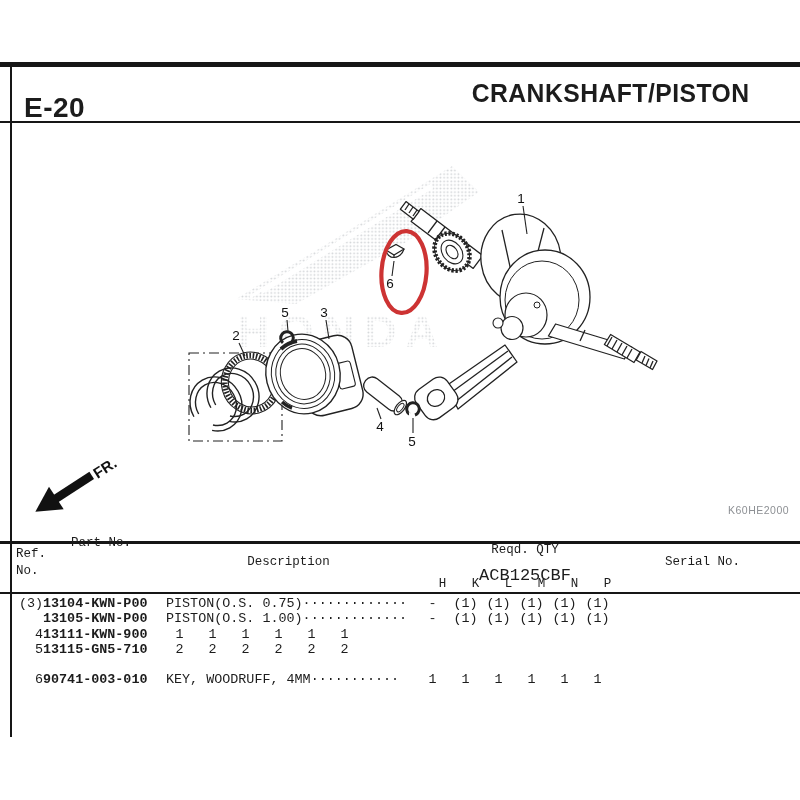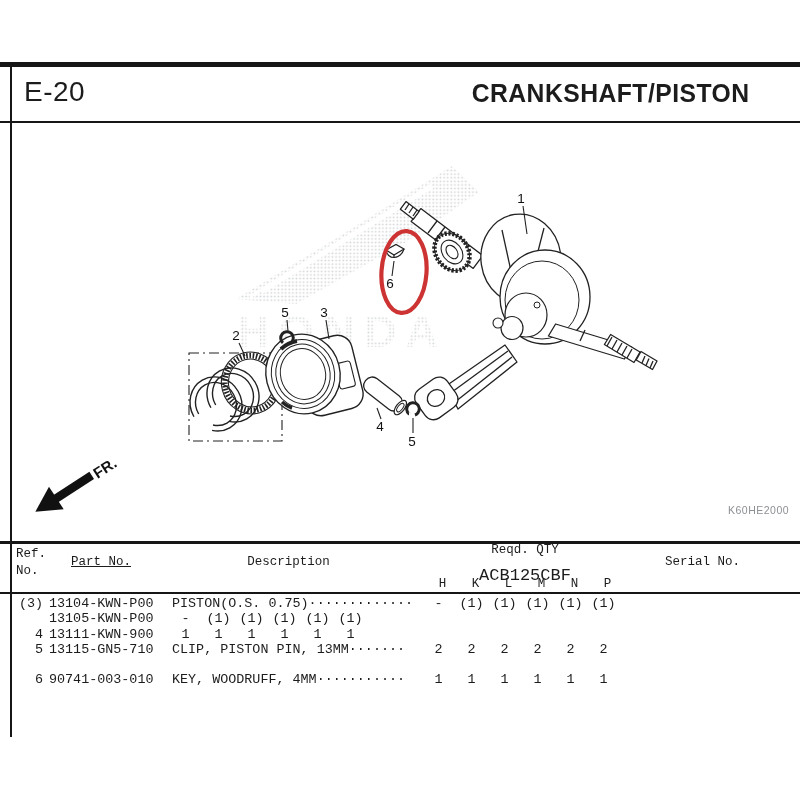--- a/index.html
+++ b/index.html
@@ -1,34 +1,34 @@
 <!DOCTYPE html>
 <html><head>
 <meta charset="utf-8">
 <style>
   html,body{margin:0;padding:0;background:#fff;}
   .page{position:relative;width:800px;height:800px;background:#fff;overflow:hidden;
         font-family:"Liberation Sans",sans-serif;color:#1c1c1c;}
   .hline{position:absolute;left:0;right:0;background:#161616;}
   .vline{position:absolute;background:#161616;}
-  .page-code{position:absolute;left:24px;top:76px;font-size:28px;font-weight:400;letter-spacing:0.5px;}
+  .page-code{position:absolute;left:24px;top:92px;font-size:28px;font-weight:700;letter-spacing:0.5px;}
   .page-title{position:absolute;right:50px;top:78px;font-size:26px;font-weight:600;
               transform:scaleX(0.95);transform-origin:right;letter-spacing:0.5px;}
   
   .th{position:absolute;font-family:"Liberation Mono",monospace;font-size:12.5px;color:#1c1c1c;white-space:nowrap;}
   .center{text-align:center;}
   .qty-letters{position:absolute;left:426px;top:577px;width:198px;display:flex;}
   .qty-letters span{width:33px;text-align:center;font-family:"Liberation Mono",monospace;font-size:12.5px;}
   
   .tbody{position:absolute;left:12px;top:596px;right:0;}
   .trow{display:flex;height:15.3px;line-height:15.3px;font-family:"Liberation Mono",monospace;
         font-size:13.4px;white-space:nowrap;}
   .trow.spaced{margin-top:15px;}
   .c-ref{width:31px;text-align:right;flex:none;}
-  .c-part{width:120px;margin-left:6px;flex:none;}
+  .c-part{width:120px;flex:none;font-weight:bold;}
   .c-desc{width:250px;margin-left:3px;flex:none;overflow:hidden;}
   .c-q{width:33px;text-align:center;flex:none;}
   svg text{font-family:"Liberation Sans",sans-serif;}
 </style>
 </head>
 <body>
 
 <div class="page">
 
   <div class="hline" style="top:62px;height:4.5px;"></div>
@@ -183,21 +183,21 @@
       <rect x="52" y="488.5" width="45" height="8.5"></rect>
       <polygon points="30,492.5 55,479 55,506"></polygon>
       <text x="100" y="499" font-size="15" font-weight="bold">FR.</text>
     </g>
 
     <text x="728" y="514" font-size="10.5" fill="#8d9094" letter-spacing="0.5">K60HE2000</text>
   </svg>
 
   <div class="th" style="left:16px;top:547px;text-align:right;">Ref.</div>
   <div class="th" style="left:16px;top:564px;text-align:center;">No.</div>
-  <div class="th center" style="left:49px;top:555px;width:104px;text-decoration:underline;">Part No.</div>
+  <div class="th center" style="left:49px;top:536px;width:104px;">Part No.</div>
   <div class="th center" style="left:426px;top:543px;width:198px;">Reqd. QTY</div>
   <div class="th center" style="left:176px;top:555px;width:225px;">Description</div>
   <div class="th center" style="left:426px;top:566px;width:198px;font-size:17px;">ACB125CBF</div>
   <div class="qty-letters">
     <span>H</span>
     <span>K</span>
     <span>L</span>
     <span>M</span>
     <span>N</span>
     <span>P</span>
@@ -214,20 +214,21 @@
       <span class="c-q">(1)</span>
       <span class="c-q">(1)</span>
       <span class="c-q">(1)</span>
       <span class="c-q">(1)</span>
       <span class="c-q">(1)</span>
     </div>
 
     <div class="trow">
       <span class="c-ref"></span>
       <span class="c-part">13105-KWN-P00</span>
+      <span class="c-desc"><span>PISTON(O.S. 1.00)</span><span>·············</span></span>
       <span class="c-q">-</span>
       <span class="c-q">(1)</span>
       <span class="c-q">(1)</span>
       <span class="c-q">(1)</span>
       <span class="c-q">(1)</span>
       <span class="c-q">(1)</span>
     </div>
 
     <div class="trow">
       <span class="c-ref">4</span>
@@ -236,21 +237,20 @@
       <span class="c-q">1</span>
       <span class="c-q">1</span>
       <span class="c-q">1</span>
       <span class="c-q">1</span>
       <span class="c-q">1</span>
     </div>
 
     <div class="trow">
       <span class="c-ref">5</span>
       <span class="c-part">13115-GN5-710</span>
-      <span class="c-desc"><span>CLIP, PISTON PIN, 13MM</span><span>·······</span></span>
       <span class="c-q">2</span>
       <span class="c-q">2</span>
       <span class="c-q">2</span>
       <span class="c-q">2</span>
       <span class="c-q">2</span>
       <span class="c-q">2</span>
     </div>
 
     <div class="trow spaced">
       <span class="c-ref">6</span>

